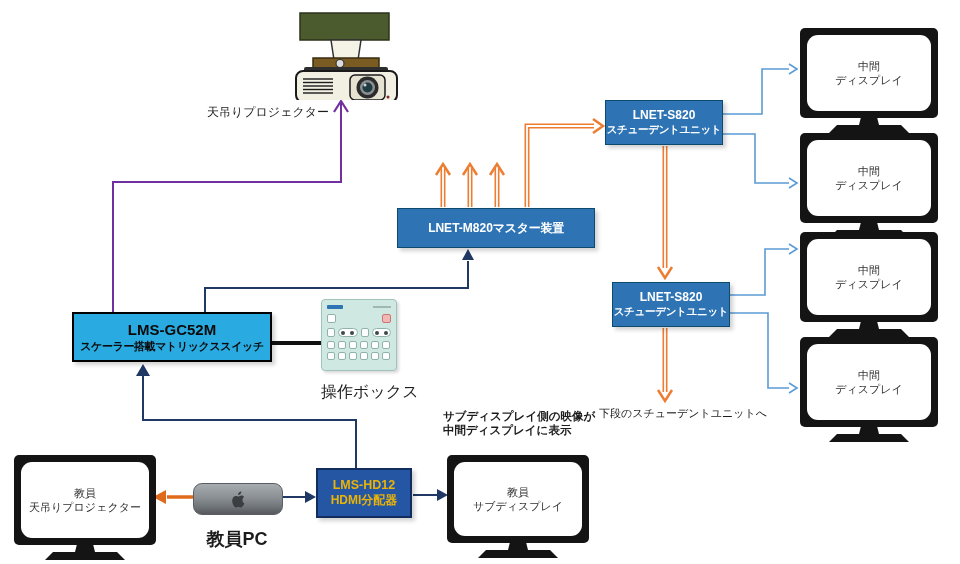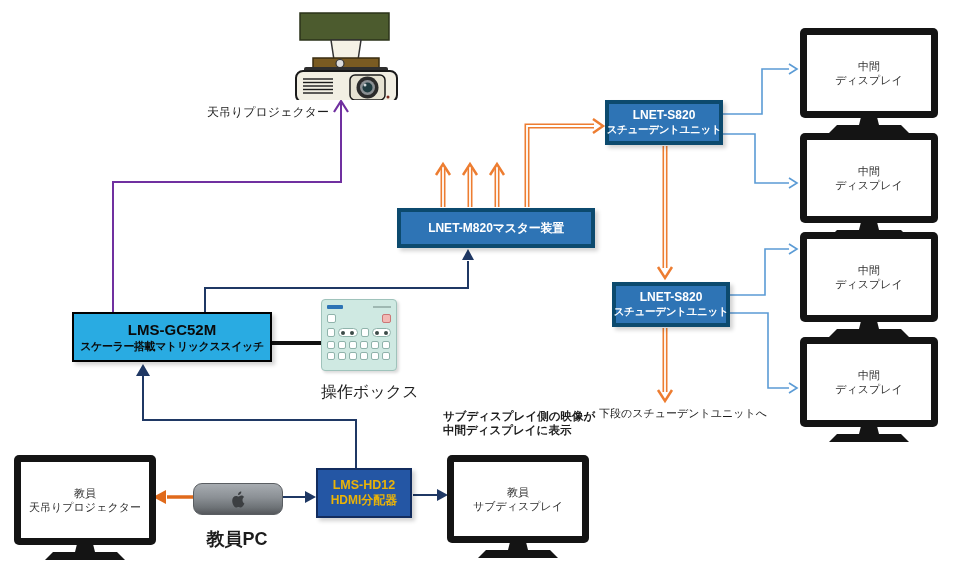--- a/index.html
+++ b/index.html
@@ -8,38 +8,38 @@
     font-family:"Liberation Sans","DejaVu Sans",sans-serif;color:#1c1c1c;
   }
   #wires{position:absolute;left:0;top:0;width:960px;height:564px;}
 
   
   .box{position:absolute;box-sizing:border-box;display:flex;flex-direction:column;
        align-items:center;justify-content:center;text-align:center;line-height:1.25;
        box-shadow:3px 3px 4px rgba(0,0,0,.18);}
   .box .model{font-weight:bold;white-space:nowrap;}
   .box .name{font-weight:bold;white-space:nowrap;}
-  .unit{background:#2E74B5;border:4px solid #0c4a6e;color:#fff;}
+  .unit{background:#2E74B5;border:1px solid #0c4a6e;color:#fff;}
   .unit .model{font-size:12px;} .unit .name{font-size:10.5px;letter-spacing:-.3px;}
   #master-unit{left:397px;top:208px;width:198px;height:40px;flex-direction:row;gap:0;}
   #student-unit-1{left:605px;top:100px;width:118px;height:45px;}
   #student-unit-2{left:612px;top:282px;width:118px;height:45px;}
   #matrix-switch{left:72px;top:312px;width:200px;height:50px;background:#29ABE2;
                  border:2px solid #000;color:#0a0a0a;}
   #matrix-switch .model{font-size:15px;} #matrix-switch .name{font-size:11px;letter-spacing:-.4px;}
   #hdmi-splitter{left:316px;top:468px;width:96px;height:50px;background:#2456A4;
                  border:2px solid #122c5e;color:#eab308;}
   #hdmi-splitter .model{font-size:12.5px;} #hdmi-splitter .name{font-size:12px;}
 
   
   .monitor{position:absolute;}
   .m-frame{background:#141414;border-radius:5px;padding:7px;box-sizing:border-box;}
   .m-screen{background:#fff;width:100%;height:100%;box-sizing:border-box;
             display:flex;flex-direction:column;align-items:center;justify-content:center;
-            font-size:11px;color:#2e2e2e;line-height:1.3;border-radius:0;}
+            font-size:11px;color:#2e2e2e;line-height:1.3;border-radius:11px;}
   .m-neck{width:20px;height:8px;background:#141414;margin:-1px auto 0;
           clip-path:polygon(10% 0,90% 0,100% 100%,0 100%);}
   .m-base{width:80px;height:8px;background:#141414;margin:0 auto;
           clip-path:polygon(0 100%,10% 0,90% 0,100% 100%);}
   .mid .m-frame{width:138px;height:90px;}
   #monitor-mid-1{left:800px;top:28px;}
   #monitor-mid-2{left:800px;top:133px;}
   #monitor-mid-3{left:800px;top:232px;}
   #monitor-mid-4{left:800px;top:337px;}
   #monitor-teacher-main{left:14px;top:455px;}

